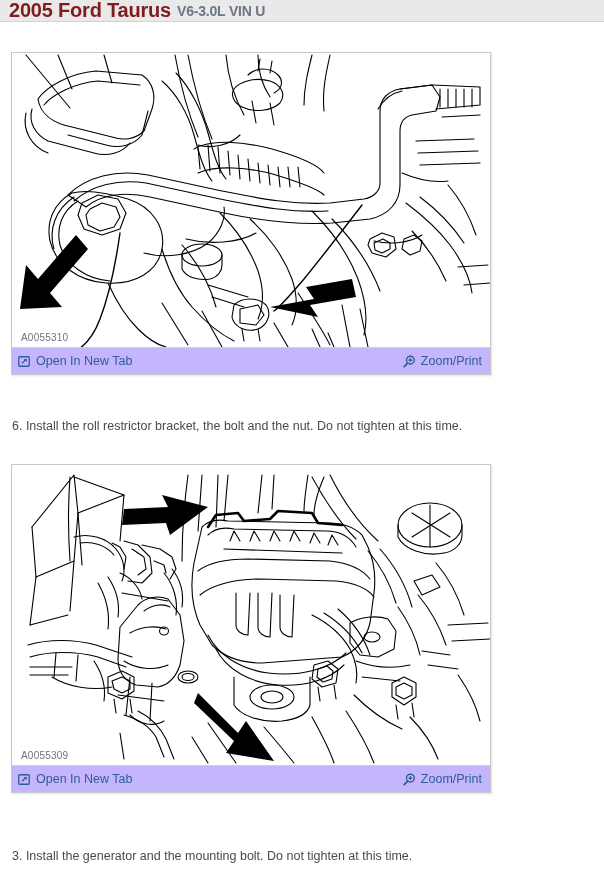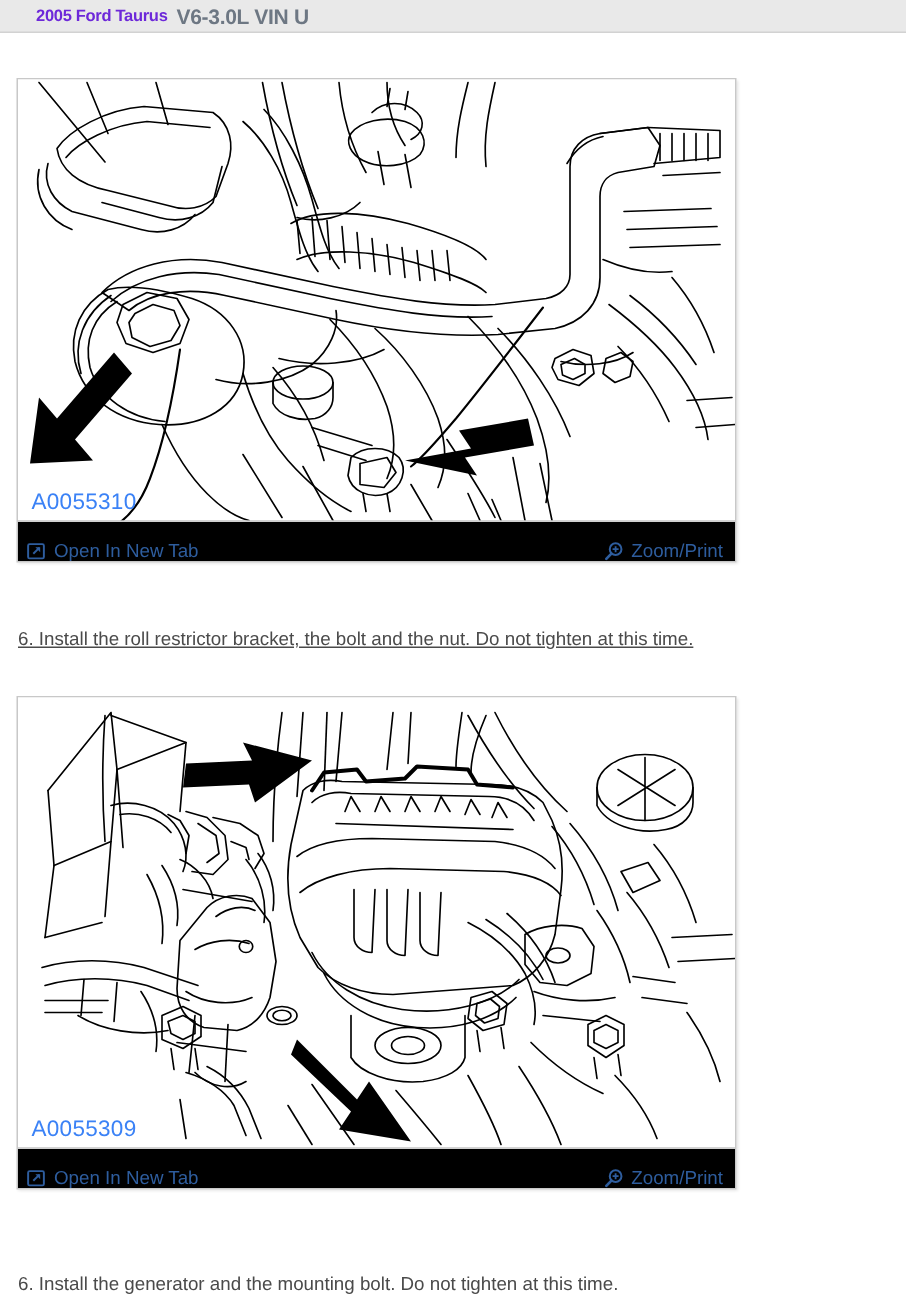--- a/index.html
+++ b/index.html
@@ -22,25 +22,24 @@
     background: #e9e9e9;
     border-bottom: 1px solid #d2d2d2;
     box-sizing: border-box;
     display: flex;
     align-items: center;
     padding-left: 9px;
     white-space: nowrap;
     overflow: hidden;
   }
   .vehicle-name {
-    font-size: 11px;
+    font-size: 20px;
     font-weight: bold;
-    color: #6d28d9;
+    color: #7f1d1d;
     letter-spacing: -0.2px;
-    margin-left: 15px;
   }
   .vehicle-engine {
     font-size: 14px;
     font-weight: bold;
     color: #6d7783;
     margin-left: 6px;
     letter-spacing: -0.2px;
   }
 
   
@@ -66,32 +65,32 @@
   }
   .figure-svg {
     display: block;
     width: 100%;
     height: 100%;
   }
   .figure-code {
     position: absolute;
     left: 9px;
     bottom: 4px;
-    font-size: 15px;
-    color: #3b82f6;
+    font-size: 10px;
+    color: #737373;
     font-family: "Liberation Sans", sans-serif;
     letter-spacing: 0.2px;
   }
 
   .figure-toolbar {
     height: 27px;
-    background: #000000;
+    background: #c4b5fd;
     border-top: 1px solid #d0d0d0;
     display: flex;
-    align-items: flex-end;
+    align-items: center;
     justify-content: space-between;
     padding: 0 8px 0 6px;
     box-sizing: border-box;
     gap: 24px;
   }
   .tool-link {
     display: flex;
     align-items: center;
     gap: 5px;
     color: #2e5d9e;
@@ -253,21 +252,21 @@
             <circle cx="7.4" cy="5.1" r="3.9" fill="none" stroke="#2e5d9e" stroke-width="1.35"></circle>
             <path d="M4.6 8.1 L1.2 11.6" stroke="#2e5d9e" stroke-width="1.8" fill="none" stroke-linecap="round"></path>
             <path d="M7.4 3.1 L7.4 7.1 M5.4 5.1 L9.4 5.1" stroke="#2e5d9e" stroke-width="1.2" fill="none"></path>
           </svg>
         </span>
         <span>Zoom/Print</span>
       </a>
     </div>
   </div>
 
-  <div class="step-text" style="top:396px;text-decoration:underline;">6. Install the roll restrictor bracket, the bolt and the nut. Do not tighten at this time.</div>
+  <div class="step-text" style="top:396px;">6. Install the roll restrictor bracket, the bolt and the nut. Do not tighten at this time.</div>
 
   <div class="figure-panel" id="fig2" style="top:442px;">
     <div class="figure-image-area" style="height:300px;">
       <svg class="figure-svg" viewBox="0 0 478 300" preserveAspectRatio="none">
         <g fill="none" stroke="#000" stroke-width="1.1" stroke-linecap="round" stroke-linejoin="round">
 
           <path d="M62 10 L20 62 M62 10 L66 48"></path>
           <path d="M20 62 L24 112 M66 48 L70 100"></path>
           <path d="M24 112 L62 96 M62 96 L66 48"></path>
           <path d="M24 112 L18 160 M62 96 L58 146"></path>
@@ -413,15 +412,15 @@
             <circle cx="7.4" cy="5.1" r="3.9" fill="none" stroke="#2e5d9e" stroke-width="1.35"></circle>
             <path d="M4.6 8.1 L1.2 11.6" stroke="#2e5d9e" stroke-width="1.8" fill="none" stroke-linecap="round"></path>
             <path d="M7.4 3.1 L7.4 7.1 M5.4 5.1 L9.4 5.1" stroke="#2e5d9e" stroke-width="1.2" fill="none"></path>
           </svg>
         </span>
         <span>Zoom/Print</span>
       </a>
     </div>
   </div>
 
-  <div class="step-text" style="top:826px;">6. Install the generator and the mounting bolt. Do not tighten at this time.</div>
+  <div class="step-text" style="top:826px;">3. Install the generator and the mounting bolt. Do not tighten at this time.</div>
 
 </div>
 
 </body></html>

